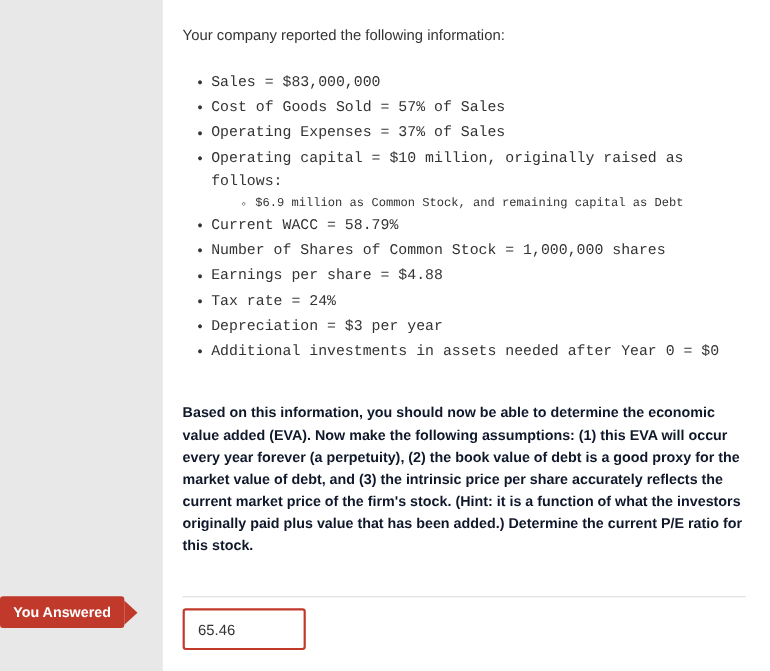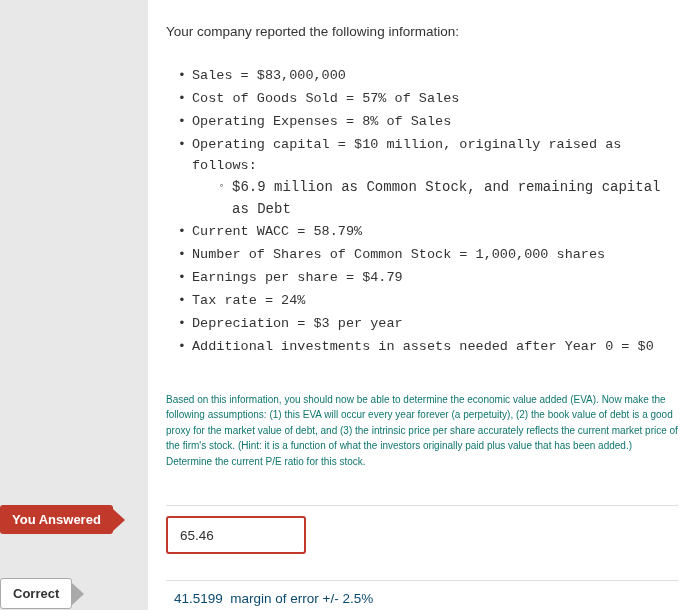--- a/index.html
+++ b/index.html
@@ -67,45 +67,46 @@
       font-size: 13px;
     }
     .sub-bullet-list {
       list-style: none;
       padding-left: 24px;
     }
     .sub-bullet-list li {
       position: relative;
       padding-left: 16px;
       margin-bottom: 2px;
-      font-size: 14px;
+      font-size: 11px;
       color: #333;
       line-height: 1.55;
     }
     .sub-bullet-list li::before {
       content: '◦';
       position: absolute;
       left: 2px;
       top: 0;
       font-size: 12px;
     }
     .description-text {
-      color: #0f766e;
-      font-size: 10px;
+      color: #0f172a;
+      font-size: 13px;
       line-height: 1.55;
       margin-top: 8px;
       margin-bottom: 20px;
+      font-weight: bold;
     }
     .answer-input-box {
       border: 2px solid #c0392b;
       border-radius: 3px;
       padding: 8px 12px;
       font-size: 13.5px;
       color: #333;
-      width: 140px;
+      width: 112px;
       min-height: 38px;
       display: flex;
       align-items: center;
     }
     .correct-answer-text {
       font-size: 13.5px;
       color: #0c4a6e;
       margin-left: 8px;
     }
     .you-answered-label {
@@ -191,30 +192,30 @@
       </div>
     </div>
   </div>
 
   <div class="main-content">
     <p class="info-text">Your company reported the following information:</p>
 
     <ul class="bullet-list">
       <li><span>Sales  =  $83,000,000</span></li>
       <li><span>Cost of Goods Sold  =  57% of Sales</span></li>
-      <li><span>Operating Expenses  =  8% of Sales</span></li>
+      <li><span>Operating Expenses  =  37% of Sales</span></li>
       <li>
         <span>Operating capital  =  $10 million, originally raised as follows:</span>
         <ul class="sub-bullet-list">
           <li><span>$6.9 million as Common Stock, and remaining capital as Debt</span></li>
         </ul>
       </li>
       <li><span>Current WACC  =  58.79%</span></li>
       <li><span>Number of Shares of Common Stock  =  1,000,000 shares</span></li>
-      <li><span>Earnings per share  =  $4.79</span></li>
+      <li><span>Earnings per share  =  $4.88</span></li>
       <li><span>Tax rate  =  24%</span></li>
       <li><span>Depreciation  =  $3 per year</span></li>
       <li><span>Additional investments in assets needed after Year 0  =  $0</span></li>
     </ul>
 
     <p class="description-text">Based on this information, you should now be able to determine the economic value added (EVA).  Now make the following assumptions: (1) this EVA will occur every year forever (a perpetuity), (2) the book value of debt is a good proxy for the market value of debt, and (3) the intrinsic price per share accurately reflects the current market price of the firm's stock.  (Hint: it is a function of what the investors originally paid plus value that has been added.)  Determine the current P/E ratio for this stock.</p>
 
     <div class="answer-row">
       <div class="answer-input-box">
         <span>65.46</span>

